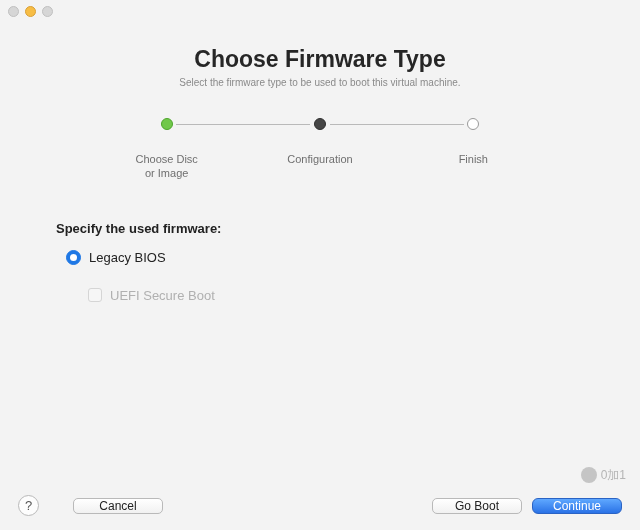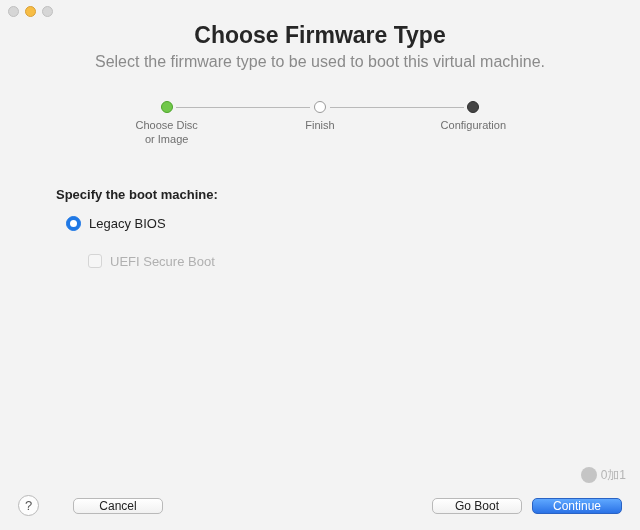--- a/index.html
+++ b/index.html
@@ -14,36 +14,36 @@
 .titlebar {
   height: 22px;
   display: flex; align-items: center;
   padding-left: 8px; gap: 6px;
   background: #f3f3f3;
 }
 .tl-dot { width: 11px; height: 11px; border-radius: 50%; }
 .tl-red { background: #d6d6d6; border: 1px solid #c0c0c0; }
 .tl-yellow { background: #f7bd45; border: 1px solid #d9a037; }
 .tl-green { background: #d6d6d6; border: 1px solid #c0c0c0; }
-.header { text-align: center; }
+.header { text-align: center; margin-top: 24px; }
 .header h1 { font-size: 23px; font-weight: 700; color: #262626; }
-.header p { font-size: 16px; color: #8a8a8a; margin-top: 4px; }
+.header p { font-size: 10px; color: #8a8a8a; margin-top: 4px; }
 .stepper {
   display: flex; align-items: flex-start; justify-content: center;
   margin: 30px auto 0; width: 460px; position: relative;
 }
 .step { flex: 1; text-align: center; position: relative; }
 .step .dot {
   width: 12px; height: 12px; border-radius: 50%;
   margin: 0 auto; position: relative; z-index: 2;
   border: 1px solid #9a9a9a; background: #fff;
 }
 .step.done .dot { background: #71c84a; border-color: #4da52b; }
 .step.active .dot { background: #454545; border-color: #2f2f2f; }
-.step .lbl { font-size: 11px; color: #6f6f6f; margin-top: 6px; line-height: 1.25; }
+.step .lbl { font-size: 11px; color: #6f6f6f; margin-top: 23px; line-height: 1.25; }
 .connector {
   position: absolute; top: 6px; height: 1px; background: #b9b9b9; z-index: 1;
 }
 .conn-left { left: calc(16.6% + 10px); right: calc(50% + 10px); }
 .conn-right { left: calc(50% + 10px); right: calc(16.6% + 10px); }
 .content { padding: 40px 56px 0; }
 .section-label { font-size: 13px; font-weight: 700; margin-bottom: 14px; }
 .radio-row { display: flex; align-items: center; margin: 8px 0 8px 10px; font-size: 13px; }
 .radio {
   width: 15px; height: 15px; border-radius: 50%;
@@ -73,21 +73,21 @@
 .spacer { flex: 1; }
 .btn {
   height: 16px; min-width: 90px; padding: 0 14px;
   border: 1px solid #b9b9b9; border-radius: 5px;
   background: linear-gradient(#ffffff, #f1f1f1);
   font-size: 12px; color: #222; display: flex;
   align-items: center; justify-content: center; margin-left: 10px;
 }
 .btn.primary {
   background: linear-gradient(#5fa8ff, #2a72e6);
-  border-color: #2a63c4; color: #fff;
+  border-color: #2a63c4; color: #fff; border-radius: 6px;
 }
 .watermark {
   position: absolute; right: 14px; bottom: 46px;
   font-size: 12px; color: #b5b5b5; display:flex; align-items:flex-start; gap:4px;
 }
 .watermark .wm-icon {
   width: 16px; height: 16px; border-radius: 50%;
   background: #c5c5c5; display:inline-block;
 }
 </style>
@@ -105,32 +105,32 @@
   <p>Select the firmware type to be used to boot this virtual machine.</p>
 </div>
 
 <div class="stepper">
   <div class="connector conn-left"></div>
   <div class="connector conn-right"></div>
   <div class="step done">
     <div class="dot"></div>
     <div class="lbl">Choose Disc<br>or Image</div>
   </div>
+  <div class="step active">
+    <div class="dot"></div>
+    <div class="lbl">Configuration</div>
+  </div>
   <div class="step">
     <div class="dot"></div>
     <div class="lbl">Finish</div>
   </div>
-  <div class="step active">
-    <div class="dot"></div>
-    <div class="lbl">Configuration</div>
-  </div>
 </div>
 
 <div class="content">
-  <div class="section-label">Specify the boot machine:</div>
+  <div class="section-label">Specify the used firmware:</div>
 
   <div class="radio-row">
     <span class="radio selected"></span>
     <span>Legacy BIOS</span>
   </div>
 
 
   <div class="checkbox-row">
     <span class="checkbox"></span>
     <span>UEFI Secure Boot</span>

